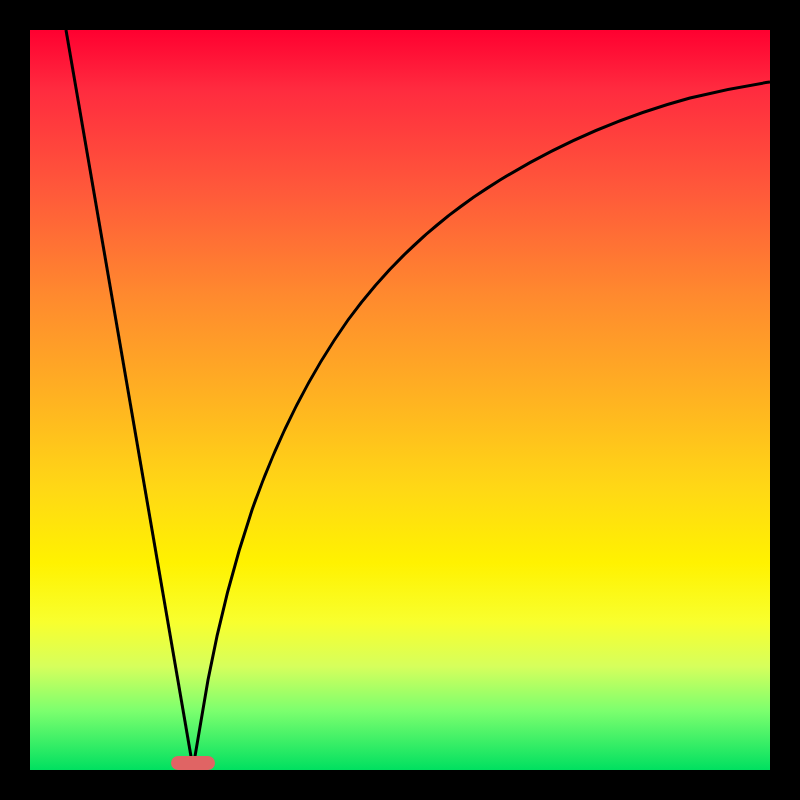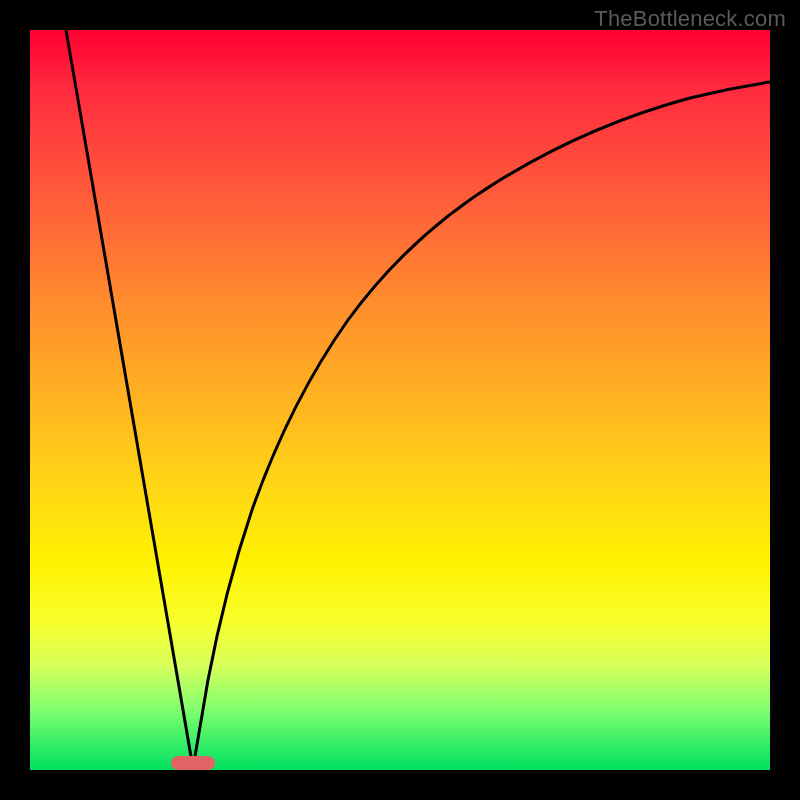--- a/index.html
+++ b/index.html
@@ -84,15 +84,14 @@
                Q 260 372 318 290
                Q 380 205 470 150
                Q 560 95  660 68
                Q 700 58  740 52" fill="none" stroke="#000000" stroke-width="3"></path>
     </svg>
 
     <div class="marker" style="left:141px; top:726px;"></div>
 
   </div>
 
-  <div class="watermark">TheBottleneck.com</div>
 
 </div>
 
 </body></html>

